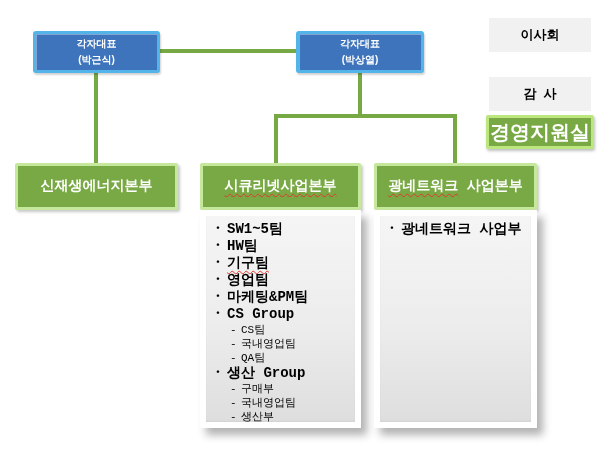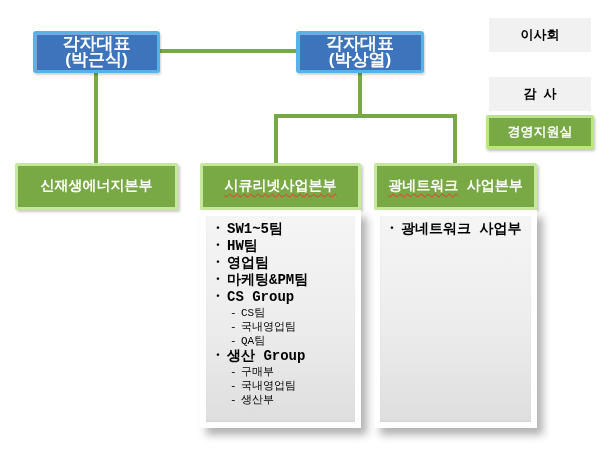--- a/index.html
+++ b/index.html
@@ -6,34 +6,34 @@
   .canvas {
     position:relative; width:614px; height:459px; background:#ffffff;
     font-family:"Liberation Sans","DejaVu Sans",sans-serif; overflow:hidden;
   }
   
   .line { position:absolute; background:#76A843; }
   
   .exec {
     position:absolute; top:31px; height:42px; box-sizing:border-box;
     background:#3E74BB; border:3px solid #52B4E9; border-radius:3px;
-    color:#ffffff; font-weight:bold; font-size:17px; line-height:16px;
+    color:#ffffff; font-weight:bold; font-size:10px; line-height:16px;
     display:flex; flex-direction:column; justify-content:center; text-align:center;
     box-shadow: inset 1px 1px 0 rgba(255,255,255,.35), 1px 2px 2px rgba(0,0,0,.18);
   }
   
   .side {
     position:absolute; left:489px; width:102px; height:34px; box-sizing:border-box;
     display:flex; align-items:center; justify-content:center;
     font-weight:bold; font-size:13px; white-space:pre;
   }
   .side.gray { background:#F1F1F1; color:#000; }
   .side.green {
     left:486px; width:108px; background:#78A945; border:3px solid #BCE77F;
-    border-radius:2px; color:#fff; font-size:13px;
+    border-radius:2px; color:#fff; font-size:20px;
     box-shadow:1px 2px 3px rgba(0,0,0,.25);
   }
   
   .col { position:absolute; top:163px;font-family:Liberation Mono, monospace; }
   .hdr {
     height:47px; box-sizing:border-box; background:#78A945;
     border:3px solid #C6E89C; border-radius:2px;
     color:#fff; font-weight:bold; font-size:14px; text-align:center; line-height:41px;
     box-shadow:2px 2px 3px rgba(0,0,0,.22);
     white-space:nowrap; overflow:hidden;
@@ -88,20 +88,21 @@
   </div>
 
   <div class="col" style="left:200px; width:161px;">
     <div class="hdr">
       <span class="sq">시큐리넷사업본부</span><span></span>
     </div>
     <div class="panel">
       <ul class="items">
           <li class="lv1"><span class="mk">•</span><span>SW1~5팀</span></li>
           <li class="lv1"><span class="mk">•</span><span>HW팀</span></li>
+          <li class="lv1"><span class="mk">•</span><span class="sq">기구팀</span></li>
           <li class="lv1"><span class="mk">•</span><span>영업팀</span></li>
           <li class="lv1"><span class="mk">•</span><span>마케팅&amp;PM팀</span></li>
           <li class="lv1"><span class="mk">•</span><span>CS Group</span></li>
           <li class="lv2"><span class="mk">-</span><span>CS팀</span></li>
           <li class="lv2"><span class="mk">-</span><span>국내영업팀</span></li>
           <li class="lv2"><span class="mk">-</span><span>QA팀</span></li>
           <li class="lv1"><span class="mk">•</span><span>생산 Group</span></li>
           <li class="lv2"><span class="mk">-</span><span>구매부</span></li>
           <li class="lv2"><span class="mk">-</span><span>국내영업팀</span></li>
           <li class="lv2"><span class="mk">-</span><span>생산부</span></li>

